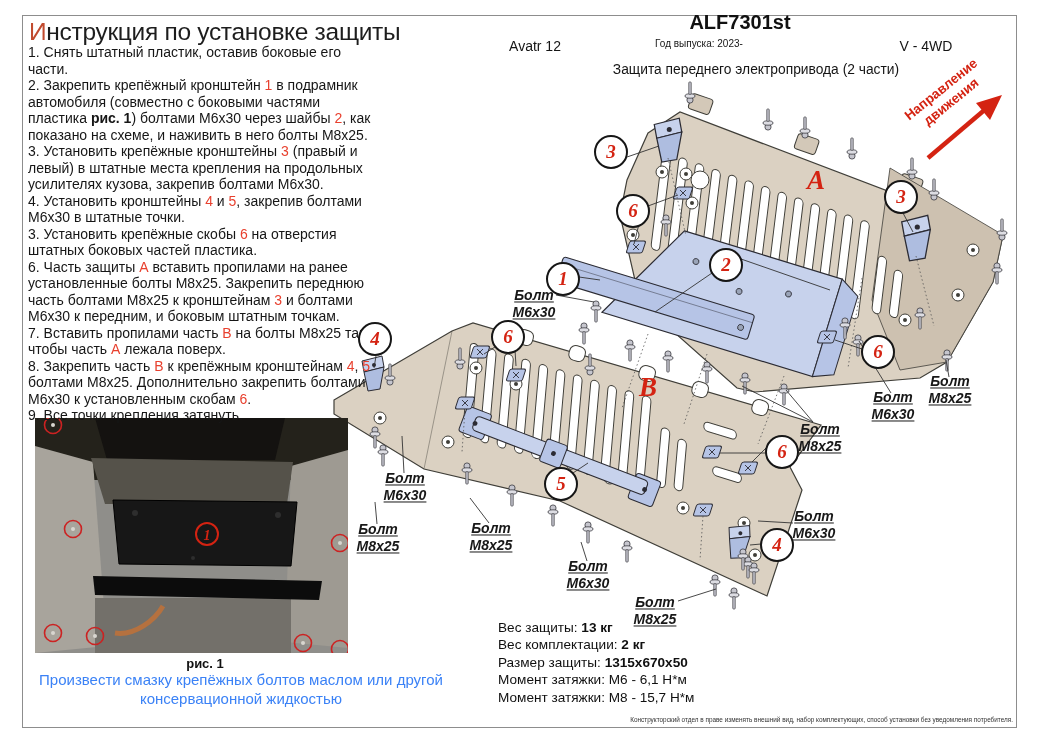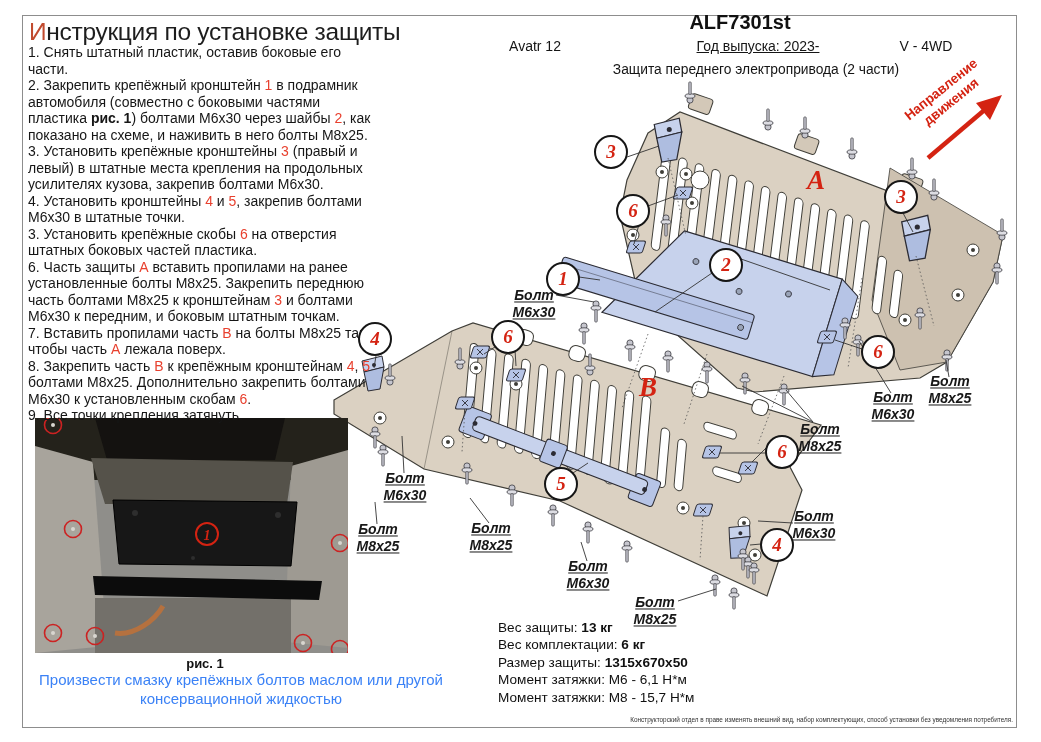--- a/index.html
+++ b/index.html
@@ -4,21 +4,21 @@
 <style>
   html,body{margin:0;padding:0;background:#fff;}
   .page{position:relative;width:1041px;height:742px;background:#fff;overflow:hidden;
         font-family:"Liberation Sans",sans-serif;color:#151515;}
   .frame{position:absolute;left:22px;top:15px;width:995px;height:713px;border:1.5px solid #8d8d8d;box-sizing:border-box;}
   .title{position:absolute;left:29px;top:18px;margin:0;font-size:24.5px;font-weight:400;letter-spacing:-0.3px;color:#1d1d1d;white-space:nowrap;}
   .title .first{color:#c14a2e;}
   .hdr{position:absolute;text-align:center;}
   .hdr-code{left:640px;top:11px;width:200px;font-size:20px;font-weight:bold;color:#111;}
   .hdr-model{left:485px;top:38px;width:100px;font-size:14px;}
-  .hdr-year{left:658px;top:38px;width:200px;font-size:14px;text-decoration:underline;}
+  .hdr-year{left:599px;top:38px;width:200px;font-size:10px;}
   .hdr-drive{left:876px;top:38px;width:100px;font-size:14px;}
   .hdr-sub{left:586px;top:62px;width:340px;font-size:13.8px;}
   .instructions{position:absolute;left:28px;top:44px;width:346px;font-size:14px;line-height:1.18;color:#161616;}
   .instructions p{margin:0;}
   .seg-r{color:#e8402e;}
   .seg-b{font-weight:bold;}
   .dir-text{position:absolute;left:888px;top:80px;width:116px;text-align:center;transform:rotate(-39deg);
             color:#d42312;font-weight:bold;font-size:13.5px;line-height:1.15;}
   .dir-text span{display:block;}
   .diagram,.photo{position:absolute;pointer-events:none;}
@@ -322,21 +322,21 @@
       <p><span>9. Все точки крепления затянуть.</span></p>
     </div>
 
   <div class="dir-text">
     <span>Направление</span>
     <span>движения</span>
   </div>
 
   <div class="specs" id="specs">
       <p><span>Вес защиты: </span><span class="seg-b">13 кг</span></p>
-      <p><span>Вес комплектации: </span><span class="seg-b">6 кг</span></p>
+      <p><span>Вес комплектации: </span><span class="seg-b">2 кг</span></p>
       <p><span>Размер защиты: </span><span class="seg-b">1315х670х50</span></p>
       <p><span>Момент затяжки: М6 - 6,1 Н*м</span></p>
       <p><span>Момент затяжки: М8 - 15,7 Н*м</span></p>
     </div>
 
   <div class="fig-caption">рис. 1</div>
   <div class="note">
     <span>Произвести смазку крепёжных болтов маслом или другой</span>
     <span>консервационной жидкостью</span>
   </div>

